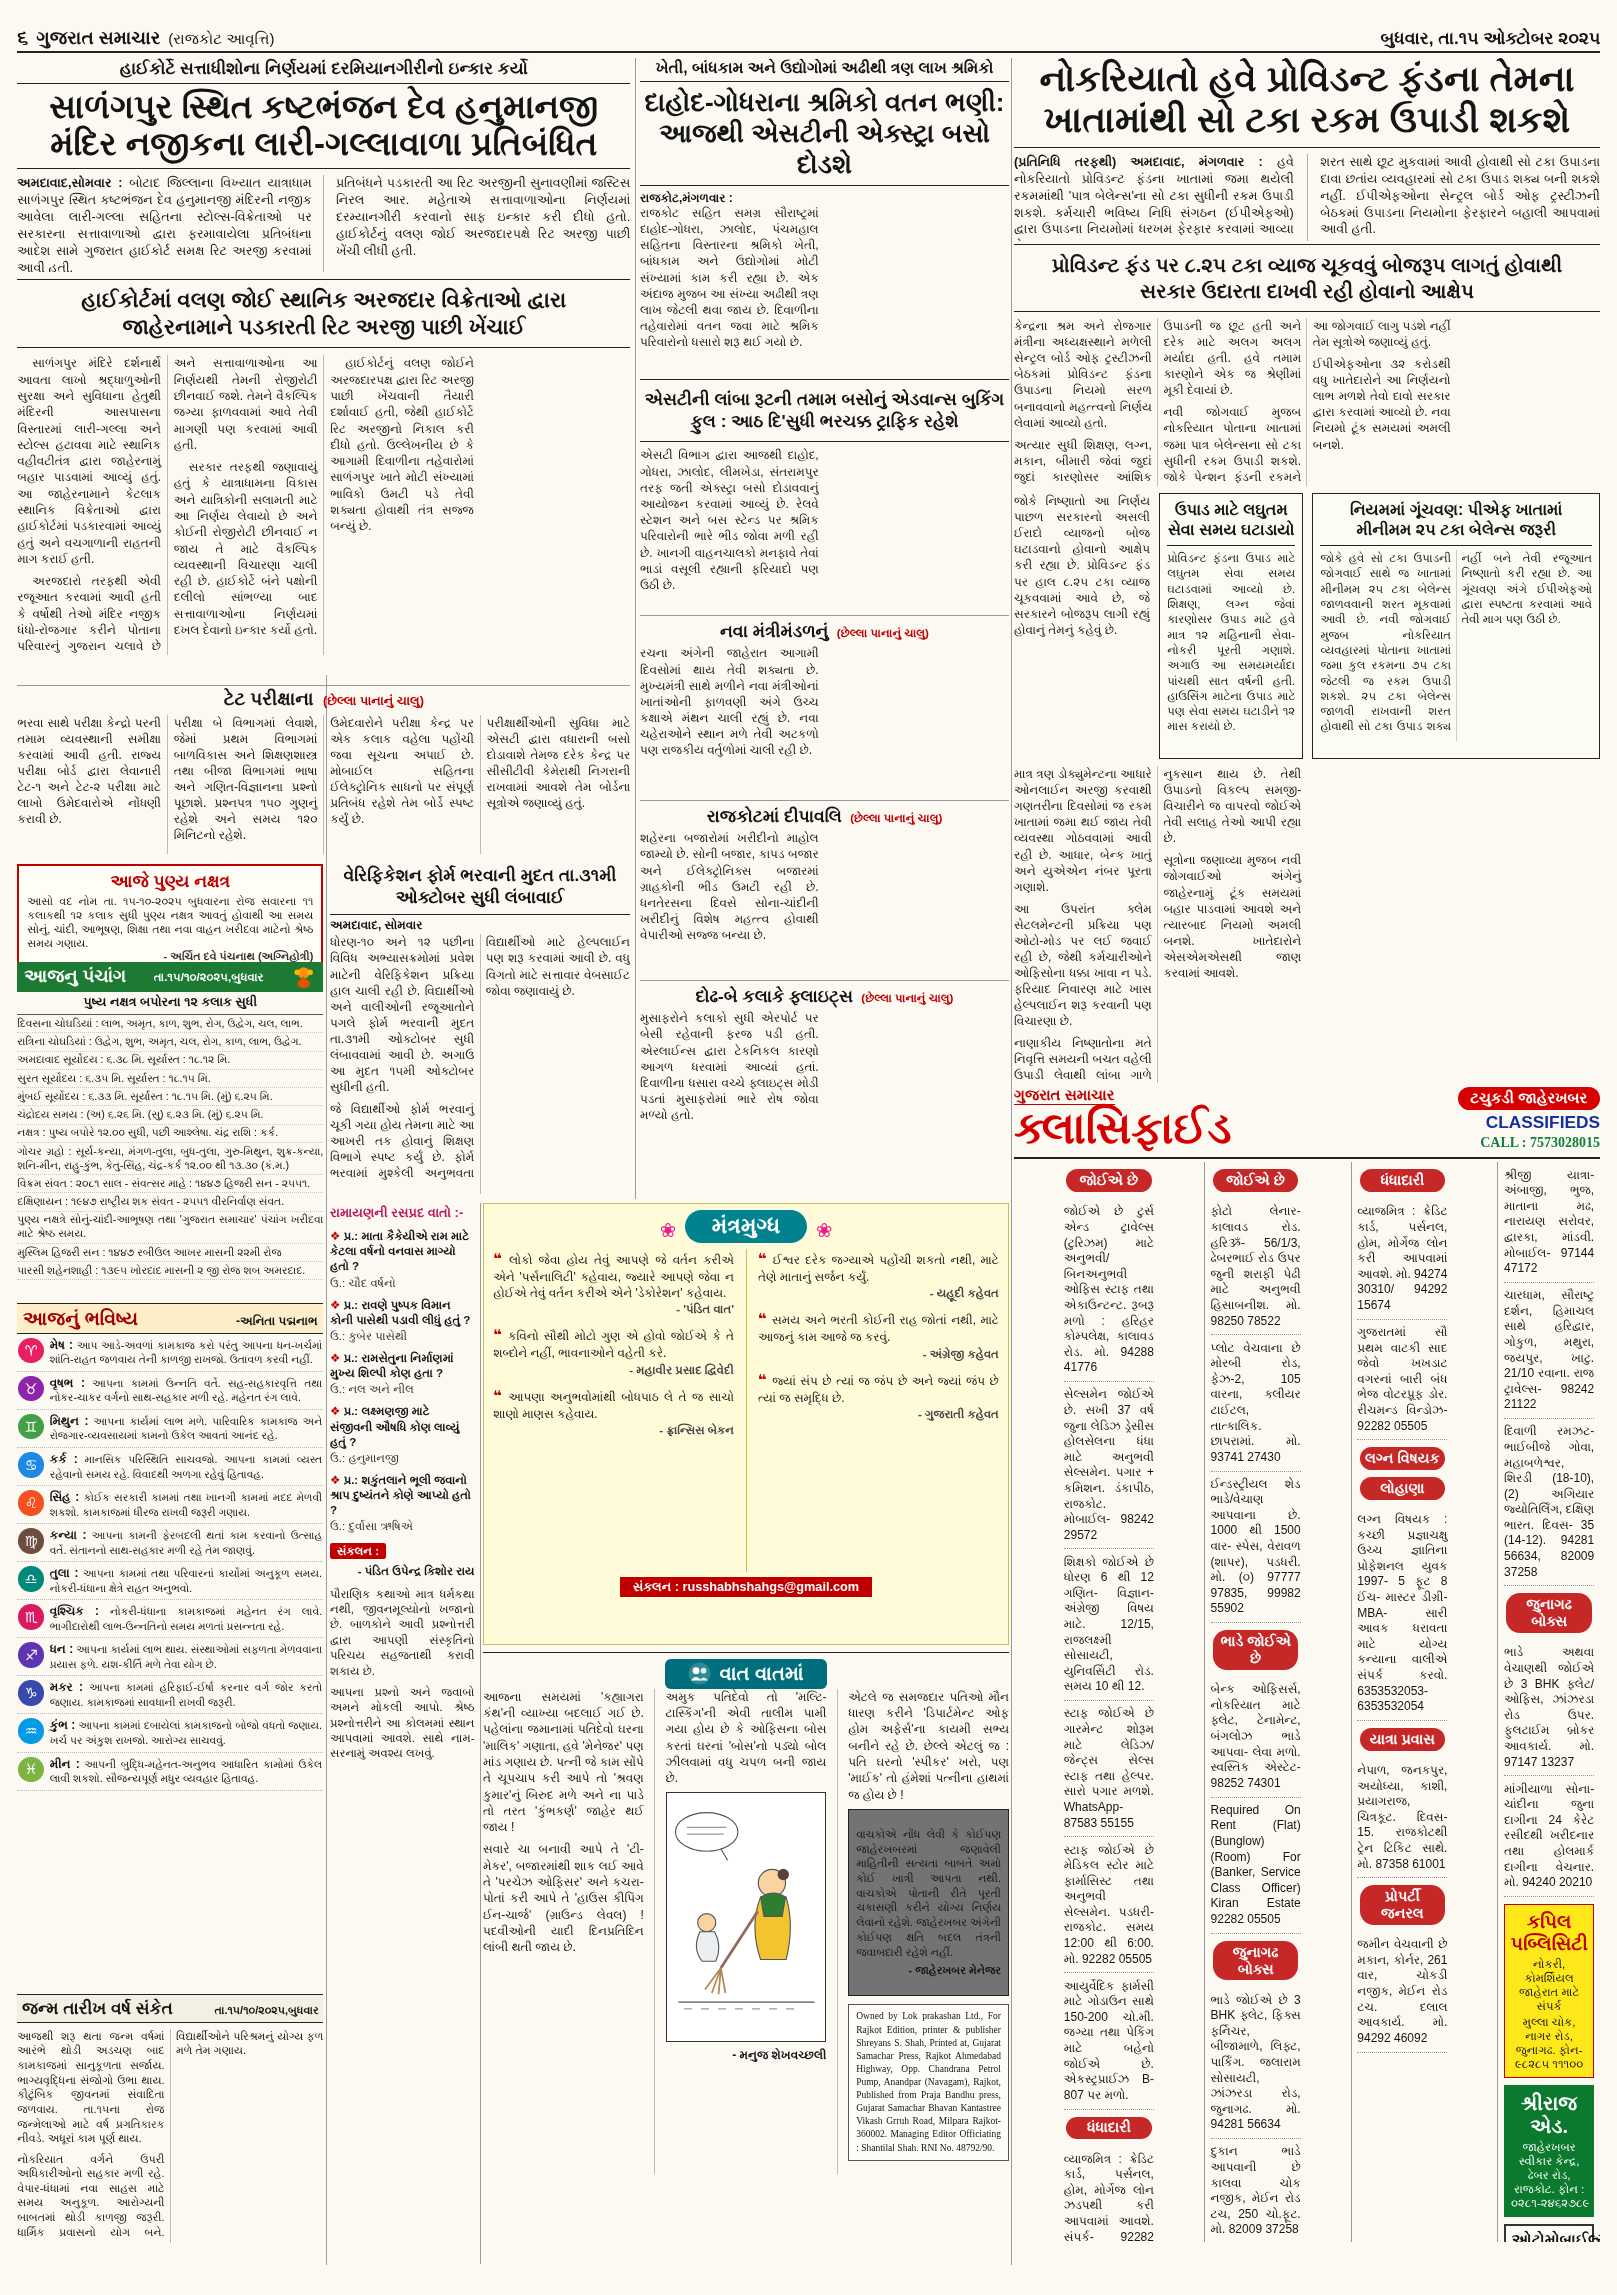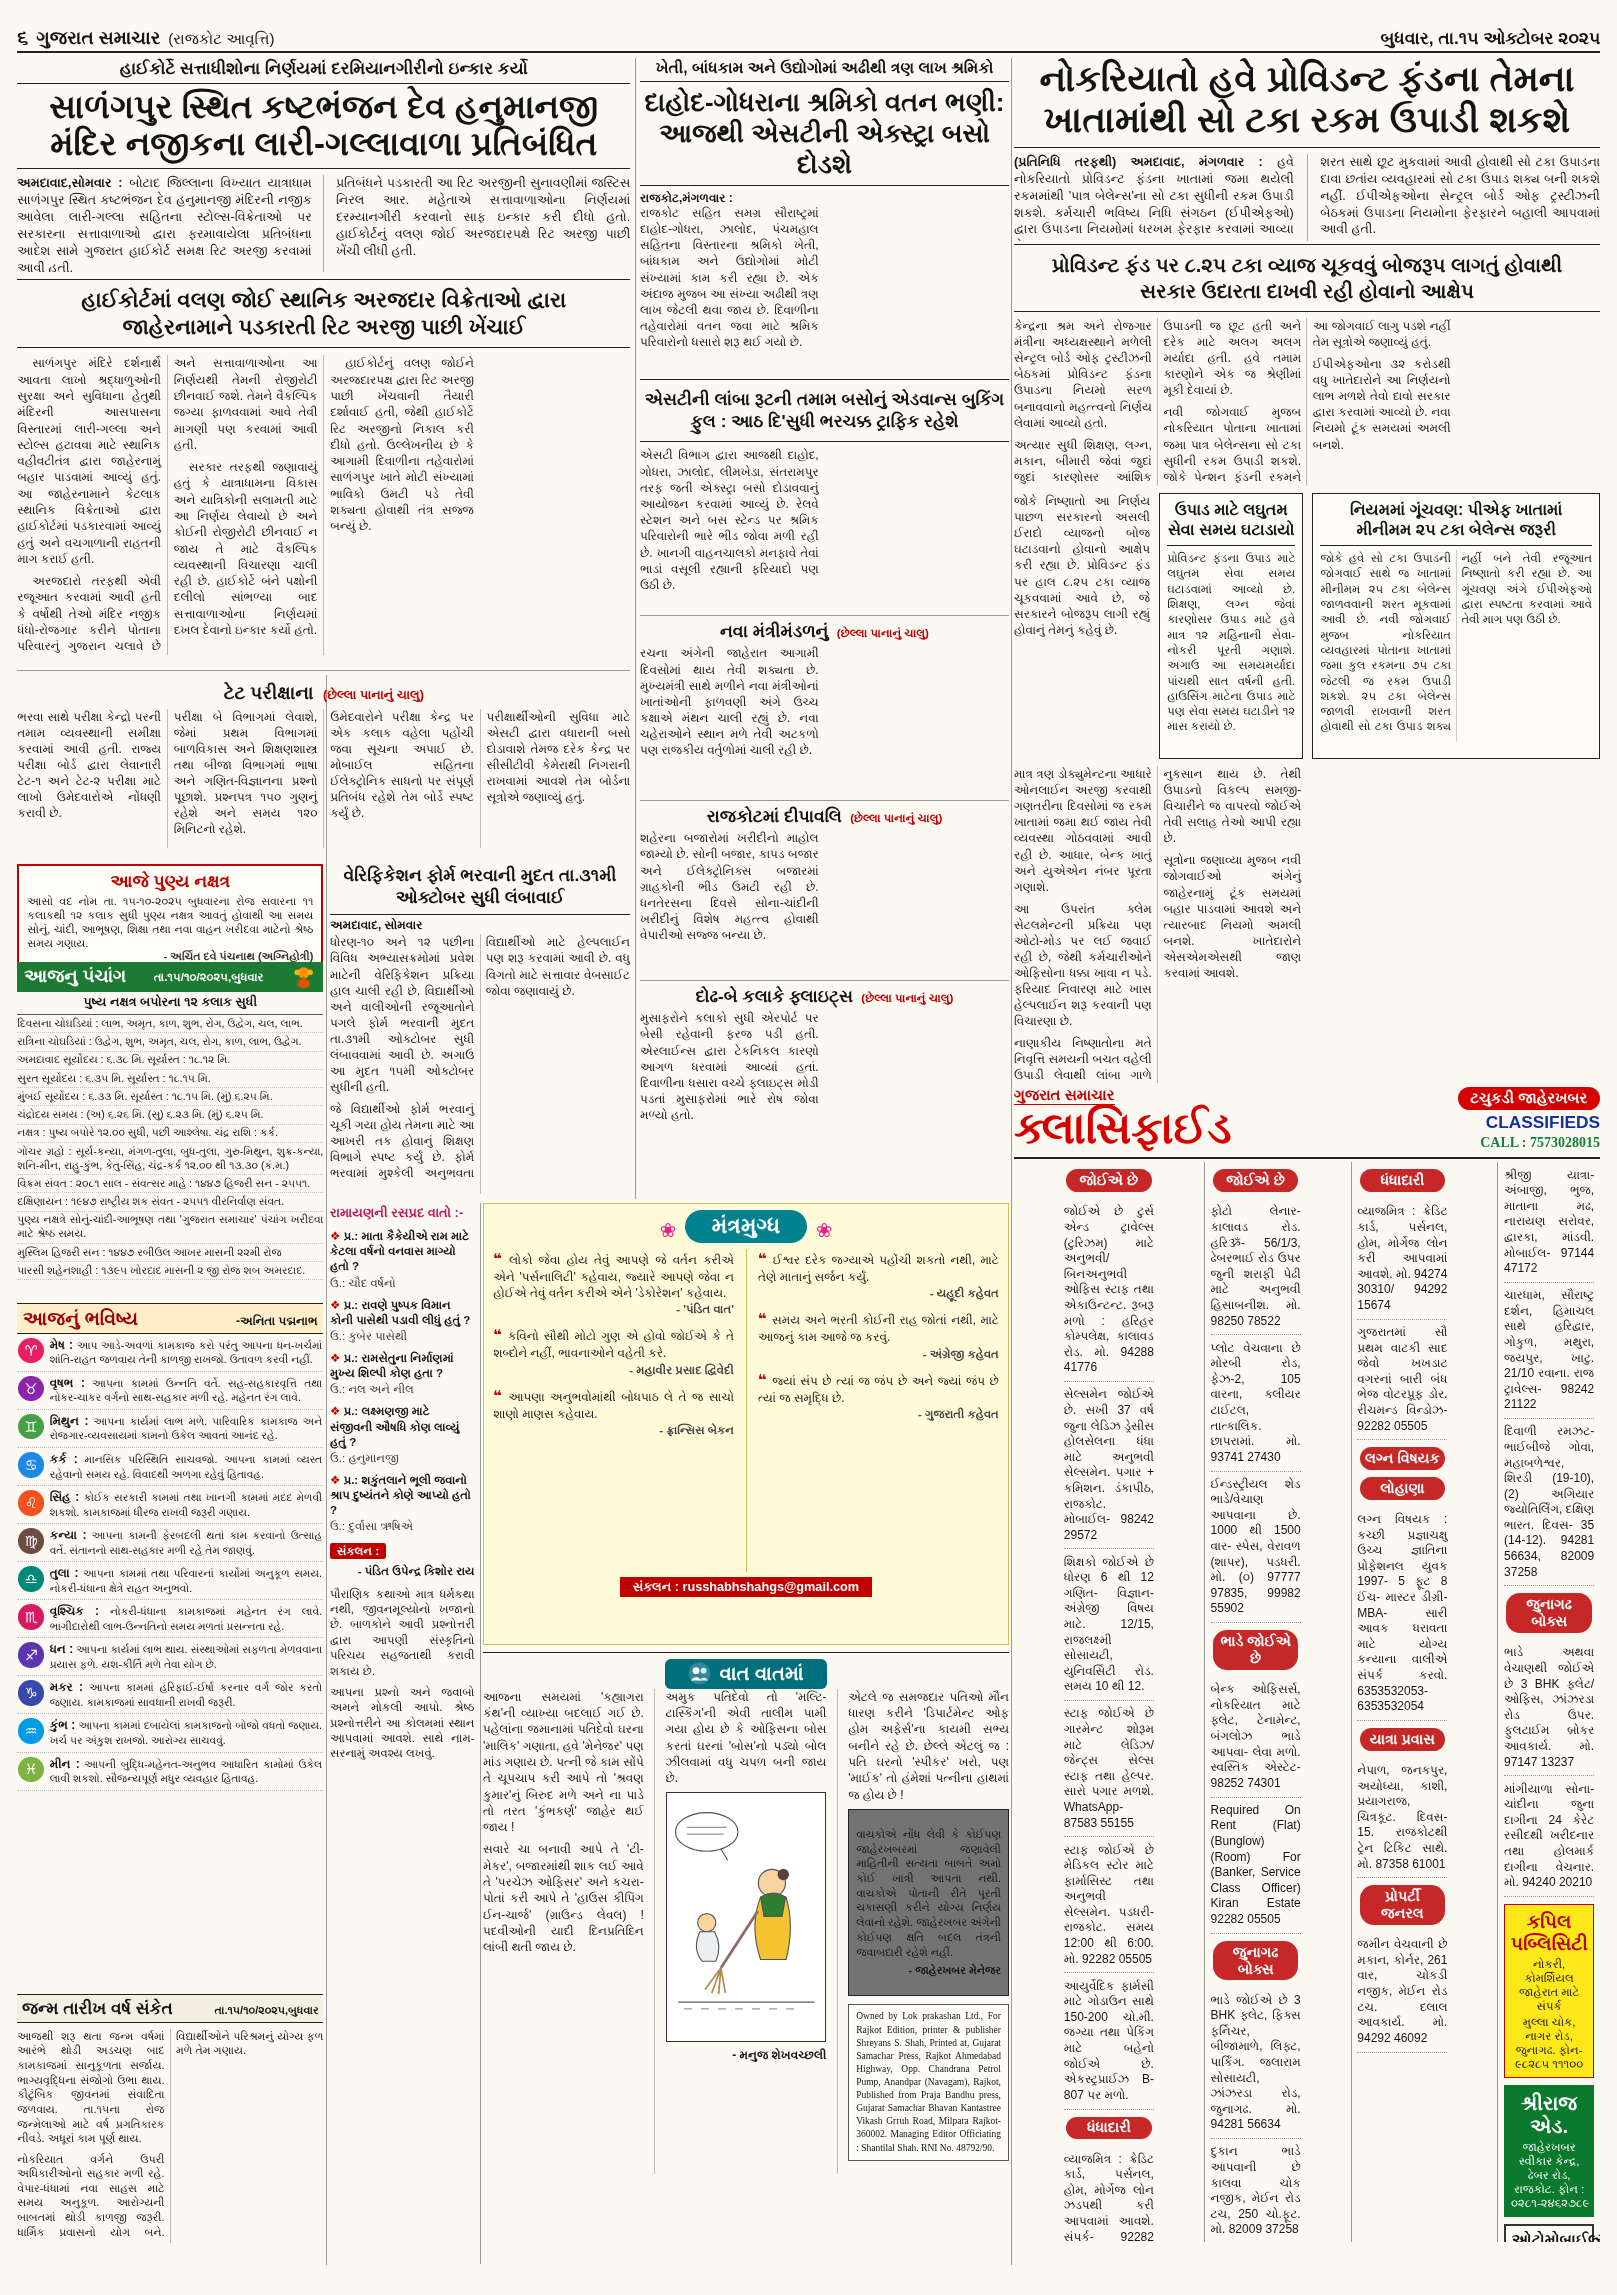--- a/index.html
+++ b/index.html
@@ -29,21 +29,21 @@
   .leadrow{display:flex;gap:11.6px;border-top:1.2px solid #222;padding-top:5.8px;height:97px;overflow:hidden;}
   .leadcol{flex:1;font-size:12.7px;line-height:1.34;text-align:justify;}
   .leadcol+.leadcol{border-left:0.6px solid #aaa;padding-left:11.6px;}
   .dateline{font-weight:bold;}
   .subheadA{font-size:21.4px;font-weight:bold;text-align:center;line-height:1.25;
             border-top:1.2px solid #222;border-bottom:1.2px solid #222;padding:7px 17.3px;margin:7px 0;}
   .bodyA{column-count:4;column-gap:12.7px;column-rule:0.6px solid #bbb;column-fill:auto;
          font-size:12px;line-height:1.36;text-align:justify;height:300px;overflow:hidden;}
   .bodyA p{text-indent:15px;}
   
-  #regionTet{left:17.3px;top:670px;width:613px;height:185px;overflow:hidden;border-top:0.6px solid #999;padding-top:11px;box-sizing:border-box;}
+  #regionTet{left:17.3px;top:685px;width:613px;height:185px;overflow:hidden;border-top:0.6px solid #999;padding-top:2px;box-sizing:border-box;}
   .contTitleRow{text-align:center;margin-bottom:4.6px;}
   .contTitle{font-size:18.5px;font-weight:bold;}
   .contTag{color:#c00000;font-size:12.7px;font-weight:bold;margin-left:7px;}
   .bodyTet{column-count:4;column-gap:12.7px;column-rule:0.6px solid #bbb;column-fill:auto;
            font-size:12px;line-height:1.34;text-align:justify;height:139px;overflow:hidden;}
   
   #punya{left:17.3px;top:864px;width:306px;height:109px;border:2.3px double #c00000;
          box-sizing:border-box;padding:4.6px 8px;background:#fffdf6;overflow:hidden;}
   .punyaTitle{color:#c00000;font-size:17.3px;font-weight:bold;text-align:center;margin-bottom:2.3px;}
   .punyaBody{font-size:11px;line-height:1.28;text-align:justify;}
@@ -679,21 +679,21 @@
           </div>
       </div>
       <div class="clCol">
         <div>
             <div class="cl-ad">શ્રીજી યાત્રા- અંબાજી, ભુજ, માતાના મઢ, નારાયણ સરોવર, દ્વારકા, માંડવી. મોબાઈલ- 97144 47172</div>
           </div>
           <div>
             <div class="cl-ad">ચારધામ, સૌરાષ્ટ્ર દર્શન, હિમાચલ સાથે હરિદ્વાર, ગોકુળ, મથુરા, જયપુર, ખાટુ. 21/10 રવાના. રાજ ટ્રાવેલ્સ- 98242 21122</div>
           </div>
           <div>
-            <div class="cl-ad">દિવાળી રમઝટ- ભાઈબીજે ગોવા, મહાબળેશ્વર, શિરડી (19-10), (2) અગિયાર જ્યોતિર્લિંગ, દક્ષિણ ભારત. દિવસ- 35 (14-12). 94281 56634, 82009 37258</div>
+            <div class="cl-ad">દિવાળી રમઝટ- ભાઈબીજે ગોવા, મહાબળેશ્વર, શિરડી (18-10), (2) અગિયાર જ્યોતિર્લિંગ, દક્ષિણ ભારત. દિવસ- 35 (14-12). 94281 56634, 82009 37258</div>
           </div>
           <div>
             <div class="cl-pill">જુનાગઢ બોક્સ</div>
           </div>
           <div>
             <div class="cl-ad">ભાડે અથવા વેચાણથી જોઈએ છે 3 BHK ફ્લેટ/ ઓફિસ, ઝાંઝરડા રોડ ઉપર. ફુલટાઈમ બ્રોકર આવકાર્ય. મો. 97147 13237</div>
           </div>
           <div>
             <div class="cl-ad">માંગીયાળા સોના-ચાંદીના જુના દાગીના 24 કેરેટ રસીદથી ખરીદનાર તથા હોલમાર્ક દાગીના વેચનાર. મો. 94240 20210</div>
           </div>

